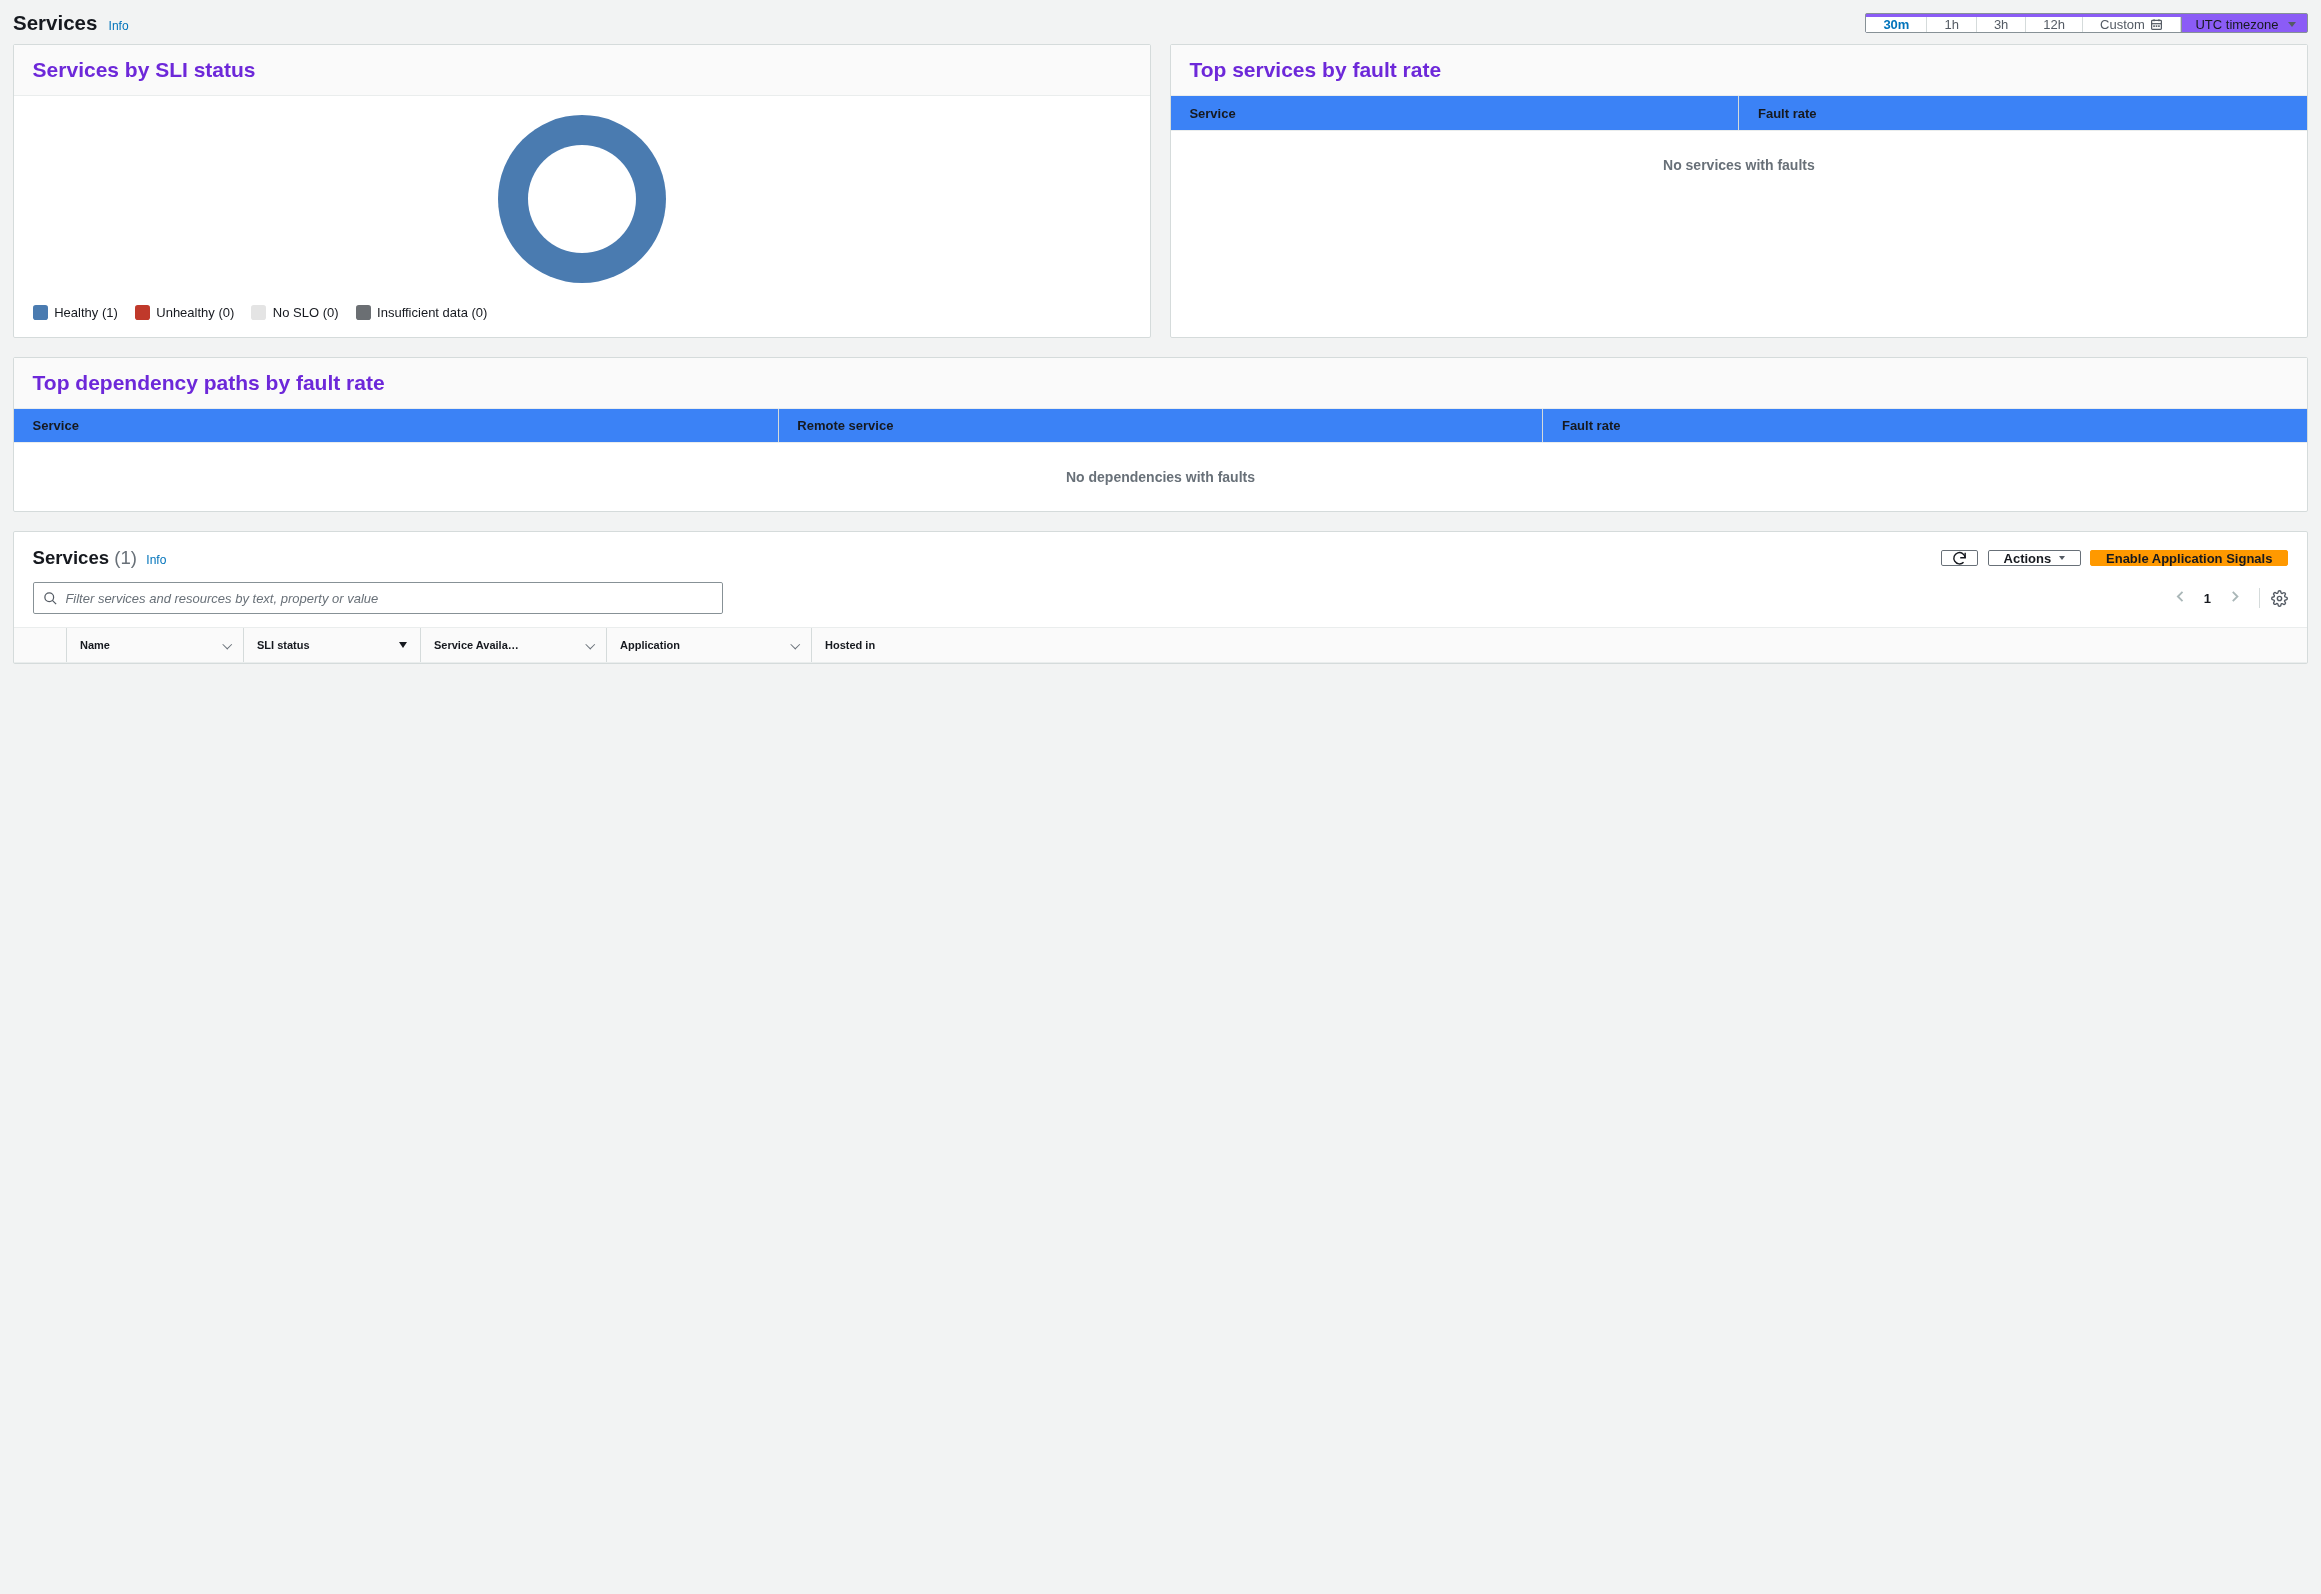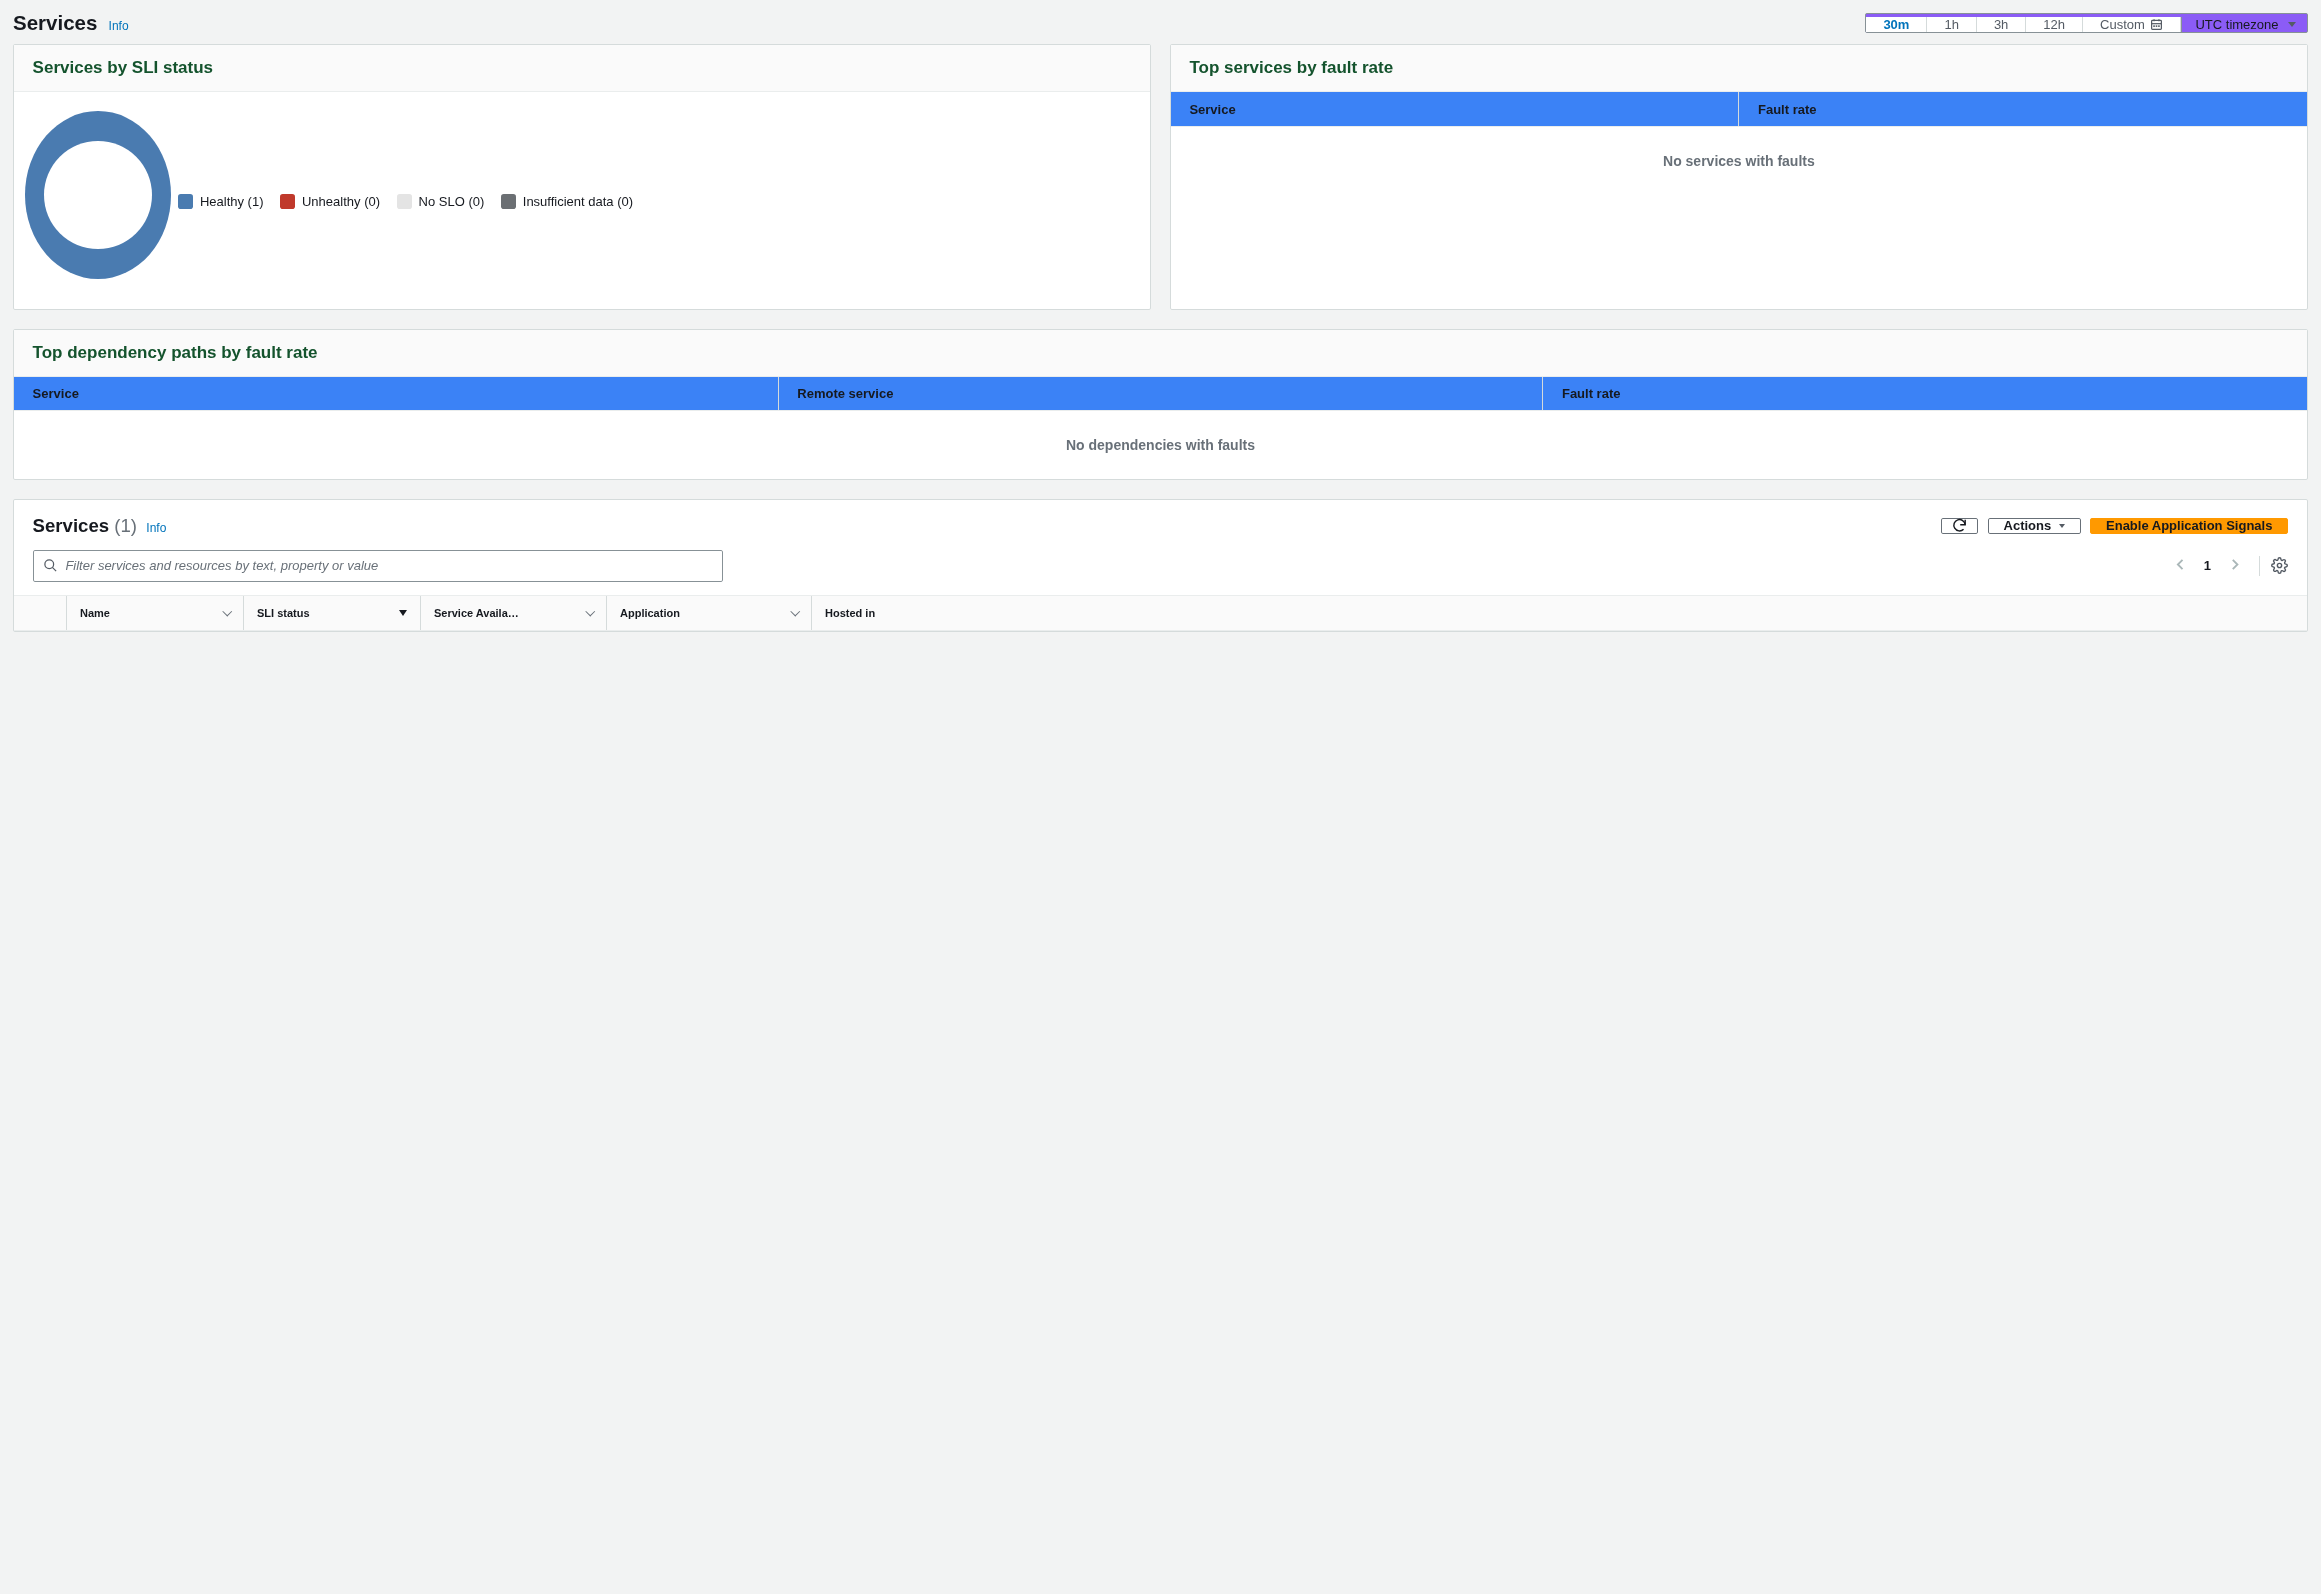--- a/index.html
+++ b/index.html
@@ -92,27 +92,29 @@
   }
   .panel-header {
     padding: 13px 18.6px;
     border-bottom: 0.9px solid #eaeded;
     background: #fafafa;
     display: flex;
     align-items: center;
     justify-content: space-between;
   }
   .panel-title {
-    font-size: 17px;
-    font-weight: 700;
-    color: #14532d;
+    font-size: 21px;
+    font-weight: 700;
+    color: #6d28d9;
   }
   
   .donut-wrap {
     display: flex;
+    flex-direction: column;
+    align-items: center;
     padding: 18.6px 11.2px 7.5px 11.2px;
   }
   .donut {
     width: 168px; height: 168px;
     border-radius: 50%;
     background: #4a7bb0;
     display: flex;
     align-items: center;
     justify-content: center;
     margin-bottom: 22.4px;

